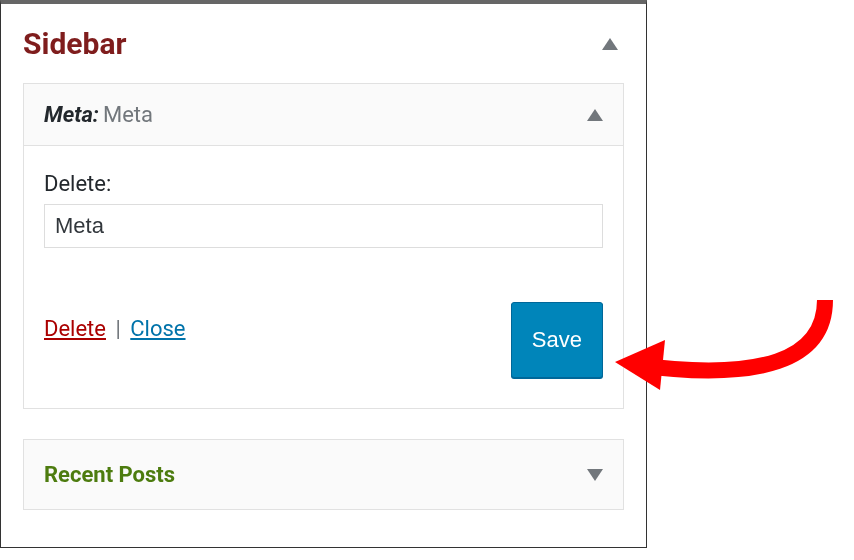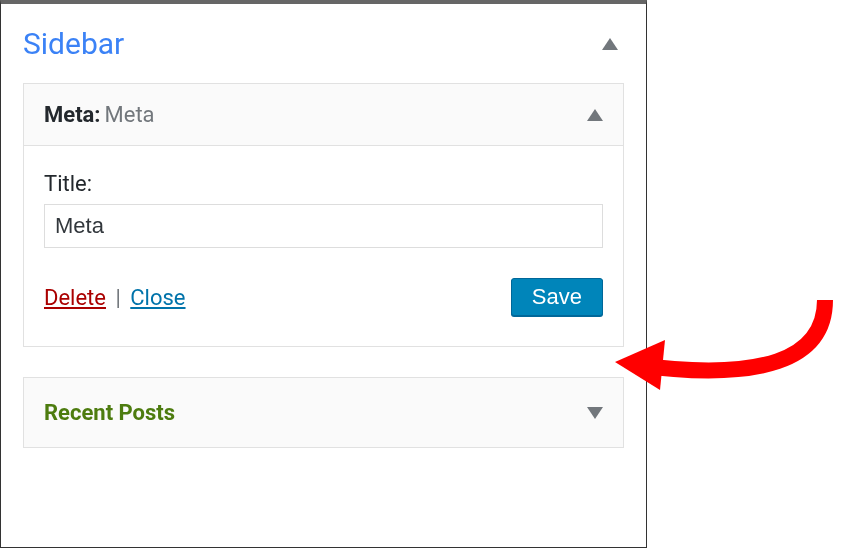--- a/index.html
+++ b/index.html
@@ -23,22 +23,22 @@
       overflow: hidden;
     }
     .sidebar-header {
       display: flex;
       justify-content: space-between;
       align-items: center;
       padding: 22px 28px 22px 22px;
     }
     .sidebar-title {
       font-size: 30px;
-      font-weight: 400;
-      color: #3b82f6;
+      font-weight: 700;
+      color: #7f1d1d;
       text-align: center;
     }
     .collapse-arrow {
       width: 0;
       height: 0;
       border-left: 8px solid transparent;
       border-right: 8px solid transparent;
       border-bottom: 12px solid #72777c;
     }
     .expand-arrow {
@@ -57,20 +57,21 @@
       justify-content: space-between;
       align-items: center;
       padding: 18px 20px;
       background: #fafafa;
       border-bottom: 1px solid #e1e1e1;
     }
     .widget-name {
       font-size: 22px;
       font-weight: 700;
       color: #23282d;
+      font-style: italic;
     }
     .widget-subtitle {
       font-size: 22px;
       font-weight: 400;
       color: #72777c;
     }
     .widget-body {
       padding: 25px 20px 30px 20px;
       background: #fff;
     }
@@ -109,25 +110,26 @@
     }
     .close-link {
       color: #0073aa;
       text-decoration: underline;
       cursor: pointer;
     }
     .save-button {
       background: #0085ba;
       color: #fff;
       border: 1px solid #006799;
-      padding: 5px 20px;
+      padding: 24px 20px;
       font-size: 22px;
       cursor: pointer;
       border-radius: 3px;
       box-shadow: 0 1px 0 #006799;
+      margin-top: 24px;
     }
     .collapsed-widget {
       border: 1px solid #e1e1e1;
       margin: 30px 22px 0 22px;
       background: #fafafa;
     }
     .collapsed-header {
       display: flex;
       justify-content: space-between;
       align-items: center;
@@ -158,21 +160,21 @@
 
   <div class="widget-box">
     <div class="widget-header">
       <div>
         <span class="widget-name"><span>Meta</span>:</span>
         <span class="widget-subtitle">Meta</span>
       </div>
       <div class="collapse-arrow"></div>
     </div>
     <div class="widget-body">
-      <label class="field-label">Title:</label>
+      <label class="field-label">Delete:</label>
       <input type="text" class="text-input" value="Meta" style="">
       <div class="widget-actions">
         <div class="action-links">
           <span class="delete-link">Delete</span>
           <span class="separator"> | </span>
           <span class="close-link">Close</span>
         </div>
         <button class="save-button">Save</button>
       </div>
     </div>

